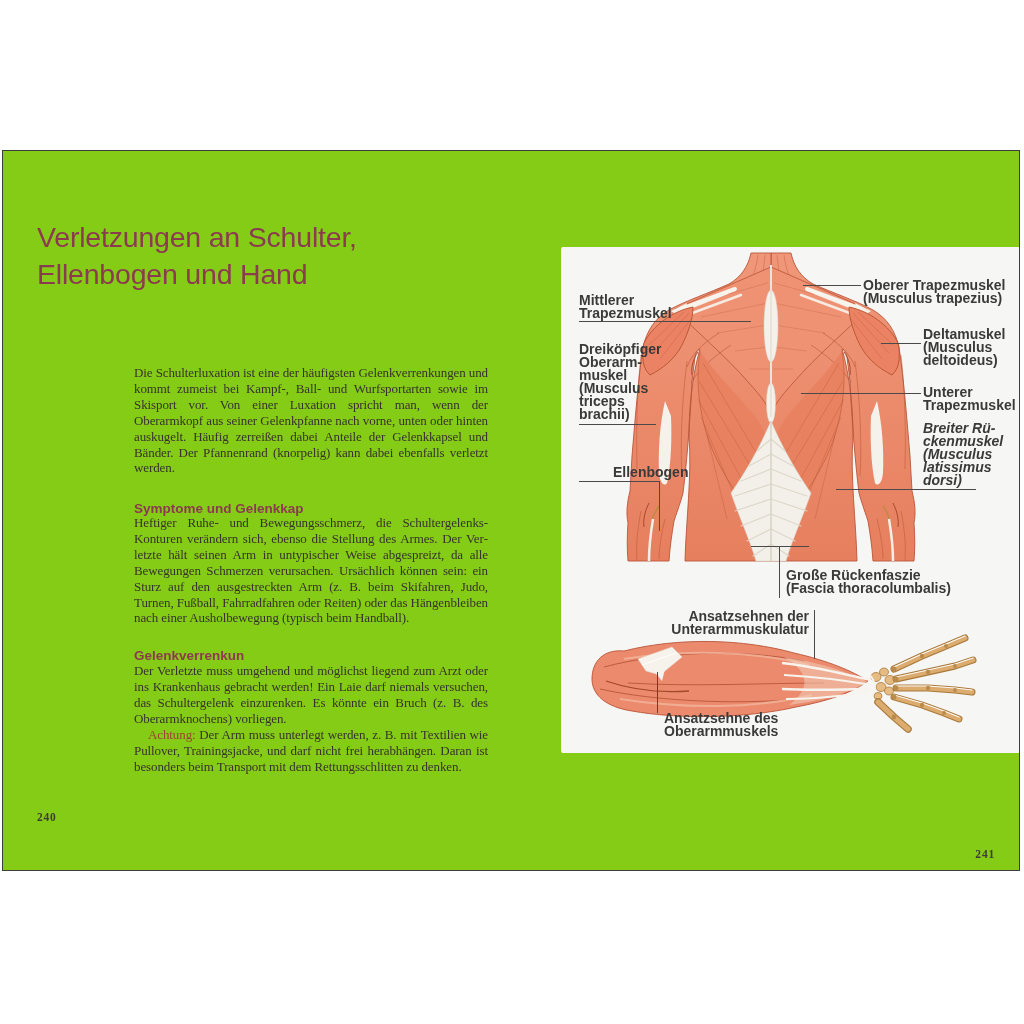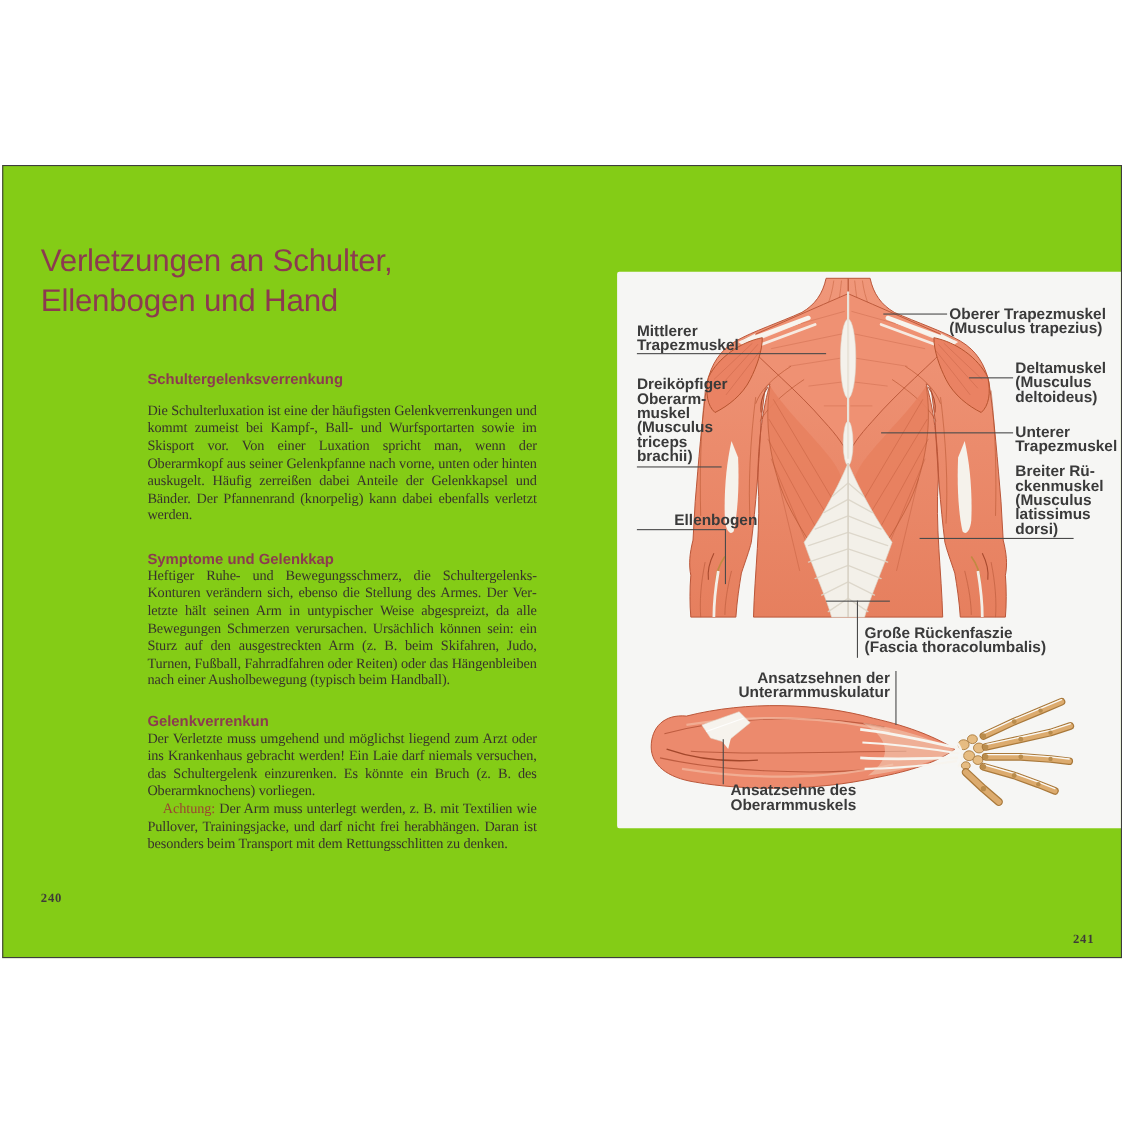--- a/index.html
+++ b/index.html
@@ -46,35 +46,34 @@
   .fig-label{
     position:absolute;font-size:14px;line-height:13px;font-weight:bold;
     color:#3A3A3A;white-space:pre-line;
   }
   #fl-mittlerer{left:576px;top:143px;}
   #fl-dreikoepfiger{left:576px;top:192px;}
   #fl-ellenbogen{left:576px;top:315px;padding-left:34px;}
   #fl-oberer{left:860px;top:128px;}
   #fl-delta{left:920px;top:177px;}
   #fl-unterer{left:920px;top:235px;}
-  #fl-breiter{left:920px;top:271px;}
+  #fl-breiter{left:920px;top:271px;font-style:italic;}
   #fl-faszie{left:783px;top:418px;}
   #fl-unterarm{left:660px;top:459px;width:146px;text-align:right;}
   #fl-oberarmsehne{left:661px;top:561px;}
   .leader{position:absolute;background:#4a4a4a;}
 </style>
 </head>
 <body>
 
 <div class="spread">
 
   <div class="page-title">Verletzungen an Schulter,
 Ellenbogen und Hand</div>
 
-  <h3 class="section-heading" id="heading-1" style="top:172px">Schultergelenksverrenkung</h3>
   <p class="body-par" id="par-1" style="top:201px">Die Schulterluxation ist eine der häufigsten Gelenkverrenkun­gen und kommt zumeist bei Kampf-, Ball- und Wurfsportarten sowie im Skisport vor. Von einer Luxation spricht man, wenn der Oberarmkopf aus seiner Gelenkpfanne nach vorne, unten oder hinten auskugelt. Häufig zerreißen dabei Anteile der Gelenkkap­sel und Bänder. Der Pfannenrand (knorpelig) kann dabei eben­falls verletzt werden.</p>
 
   <h3 class="section-heading" id="heading-2" style="top:336px">Symptome und Gelenkkap</h3>
   <p class="body-par" id="par-2" style="top:351px">Heftiger Ruhe- und Bewegungsschmerz, die Schultergelenks-Konturen verändern sich, ebenso die Stellung des Armes. Der Ver­letzte hält seinen Arm in untypischer Weise abgespreizt, da alle Bewegungen Schmerzen verursachen. Ursächlich können sein: ein Sturz auf den ausgestreckten Arm (z. B. beim Skifahren, Judo, Turnen, Fußball, Fahrradfahren oder Reiten) oder das Hängen­bleiben nach einer Ausholbewegung (typisch beim Handball).</p>
 
   <h3 class="section-heading" id="heading-3" style="top:483px">Gelenkverrenkun</h3>
   <p class="body-par" id="par-4" style="top:563px"><span class="note-label">Achtung:</span><span> Der Arm muss unterlegt werden, z. B. mit Textilien wie Pullover, Trainingsjacke, und darf nicht frei herabhängen. Daran ist besonders beim Transport mit dem Rettungsschlitten zu denken.</span></p>
   <p class="body-par" id="par-3" style="top:499px">Der Verletzte muss umgehend und möglichst liegend zum Arzt oder ins Krankenhaus gebracht werden! Ein Laie darf niemals versuchen, das Schultergelenk einzurenken. Es könnte ein Bruch (z. B. des Oberarmknochens) vorliegen.</p>
 
   <div class="pagenum" id="pagenum-left">240</div>

